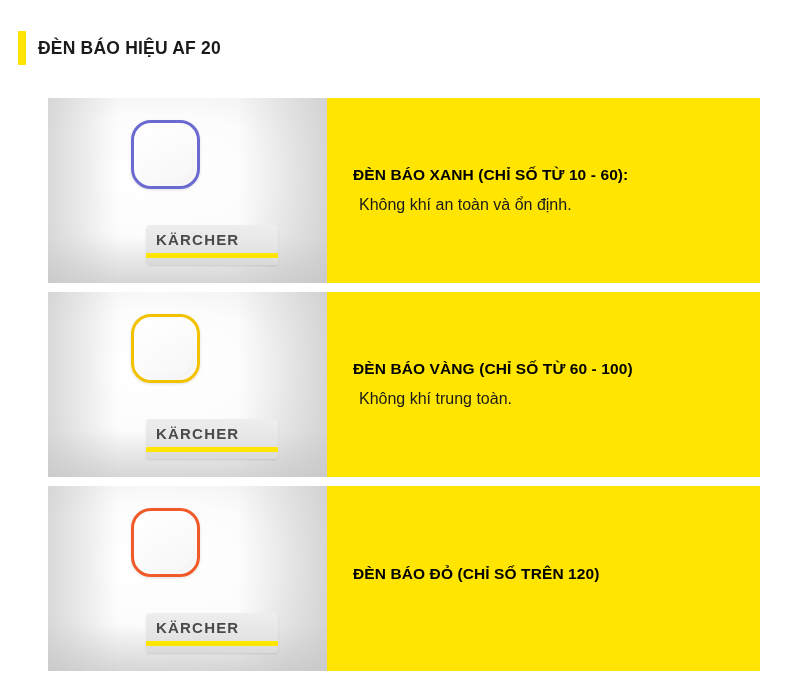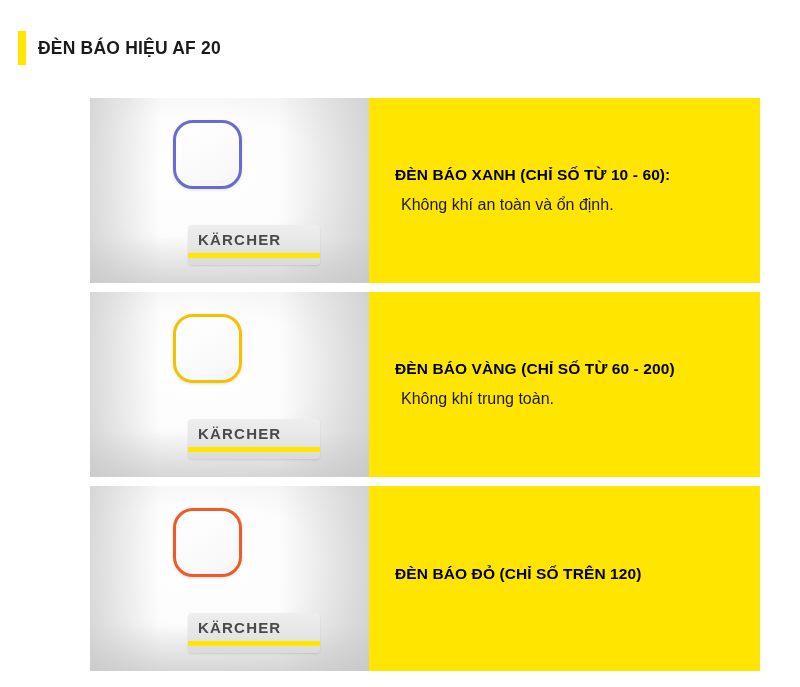--- a/index.html
+++ b/index.html
@@ -59,21 +59,20 @@
   .row:last-child { margin-bottom: 0; }
 
   
   .photo {
     position: relative;
     width: 279px;
     height: 185px;
     overflow: hidden;
     background: #ffffff;
     flex: 0 0 279px;
-    margin-left: 42px;
   }
   
   .photo .device {
     position: absolute;
     inset: 0;
     background:
       radial-gradient(120% 85% at 38% 42%, #ffffff 0%, #fcfcfc 38%, #f2f2f2 60%, #e6e6e6 78%, #dcdcdc 100%);
   }
   .photo .shade-left {
     position: absolute;
@@ -214,21 +213,21 @@
         <div class="indicator" style="border-color:#f2c200;">
           <div class="inner"></div>
         </div>
         <div class="brand-plate">
           <div class="brand-text">KÄRCHER</div>
           <div class="brand-underline"></div>
         </div>
       </div>
       <div class="textpanel">
         <div class="tp-inner">
-          <div class="tp-title">ĐÈN BÁO VÀNG (CHỈ SỐ TỪ 60 - 200)</div>
+          <div class="tp-title">ĐÈN BÁO VÀNG (CHỈ SỐ TỪ 60 - 100)</div>
           <div class="tp-sub">Không khí trung toàn.</div>
         </div>
       </div>
     </div>
 
     <div class="row">
       <div class="photo">
         <div class="device"></div>
         <div class="shade-left"></div>
         <div class="shade-right"></div>

